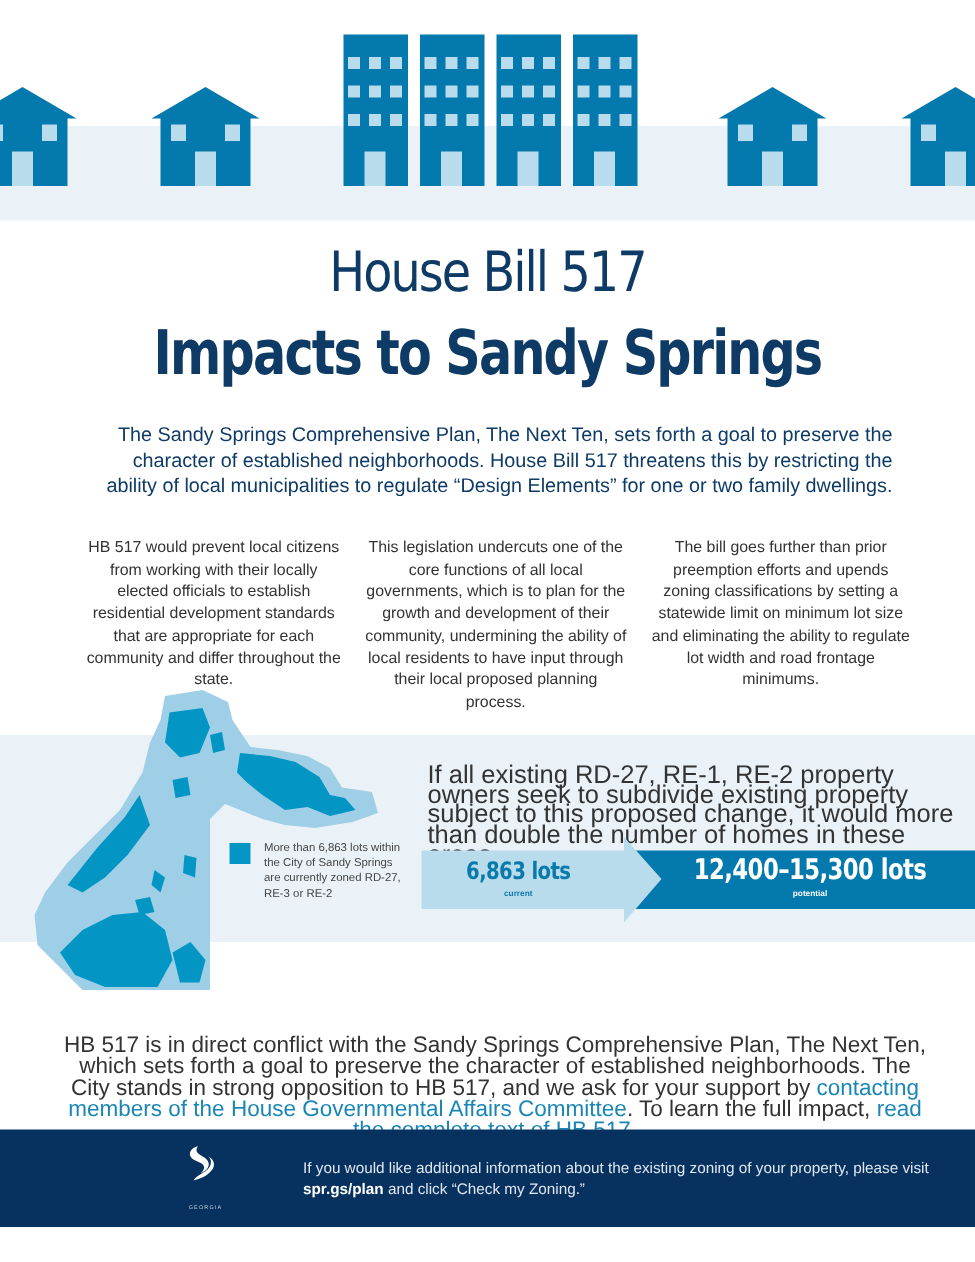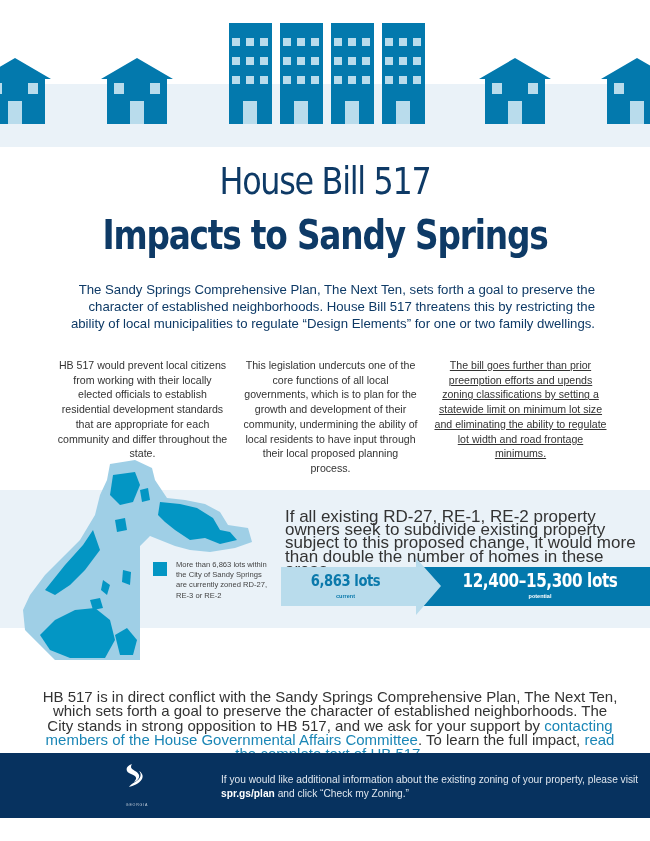--- a/index.html
+++ b/index.html
@@ -11,21 +11,21 @@
   .skyline { left:0; top:0; width:650px; height:150px; }
 
   .title1 { left:0; top:160px; width:650px; text-align:center; font-family:"DejaVu Sans", sans-serif; font-size:37px; font-weight:normal; color:#0e3a66; letter-spacing:-1.5px; transform:scaleX(0.86); }
   .title2 { left:0; top:211px; width:650px; text-align:center; font-family:"DejaVu Sans", sans-serif; font-size:41px; font-weight:bold; color:#0e3a66; letter-spacing:-1.5px; transform:scaleX(0.80); }
 
   .intro { left:55px; top:281px; width:540px; text-align:right; font-size:13.2px; line-height:17px; color:#0e3a66; }
 
   .col { top:358px; font-size:10.6px; line-height:14.7px; color:#333;text-align:center; }
   .col1 { left:55px; width:175px; }
   .col2 { left:243px; width:175px; }
-  .col3 { left:433px; width:175px;text-decoration:underline; }
+  .col3 { left:433px; width:175px; }
 
   .mid-band { left:0; top:490px; width:650px; height:138px; background:#eaf2f8; }
   .map { left:15px; top:460px; width:240px; height:205px; }
 
   .legend-swatch { left:153px; top:562px; width:14px; height:14px; background:#0396c4; }
   .legend-text { left:176px; top:560px; width:95px; font-size:7.6px; line-height:10.2px; color:#444; }
 
   .impact-text { left:285px; top:510px; width:360px; text-align:left; font-size:17px; line-height:13.2px; color:#333; }
 
   .arrow-svg { left:280px; top:556px; width:370px; height:62px; }
@@ -34,21 +34,21 @@
   .pot-val { left:440px; top:569px; width:200px; text-align:center; font-family:"DejaVu Sans", sans-serif; font-weight:bold; font-size:19px; color:#ffffff; transform:scaleX(0.80); letter-spacing:-0.5px; }
   .pot-lbl { left:440px; top:593px; width:200px; text-align:center; font-size:5.5px; color:#ffffff; font-weight:bold; }
 
   .conclusion { left:40px; top:690px; width:580px; font-size:15px; line-height:14.3px; color:#333;text-align:center; }
   .conclusion a { color:#1a86b6; text-decoration:none; }
 
   .footer { left:0; top:753px; width:650px; height:65px; background:#07325f; }
   .logo-svg { left:119px; top:763px; width:34px; height:26px; }
   .logo-name { left:90px; top:832px; width:94px; text-align:center; font-size:7.6px; font-weight:bold; letter-spacing:1.1px; color:#ffffff; }
   .logo-sub { left:90px; top:803px; width:94px; text-align:center; font-size:3.6px; letter-spacing:0.8px; color:#c8d3df; }
-  .footer-text { left:202px; top:773px; width:420px; font-size:10.2px; line-height:13.8px; color:#dfe6ee;margin-left:19px; }
+  .footer-text { left:202px; top:773px; width:420px; font-size:10.2px; line-height:13.8px; color:#dfe6ee; }
   .footer-text b { color:#ffffff; }
 </style>
 </head>
 <body>
 
 <div class="abs top-band"></div>
 <svg class="abs skyline" viewBox="0 0 650 150" xmlns="http://www.w3.org/2000/svg">
   <defs>
     <g id="house">
       <polygon points="-36,21 0,0 36,21 30,21 30,66 -30,66 -30,21" fill="#0379ad"></polygon>

